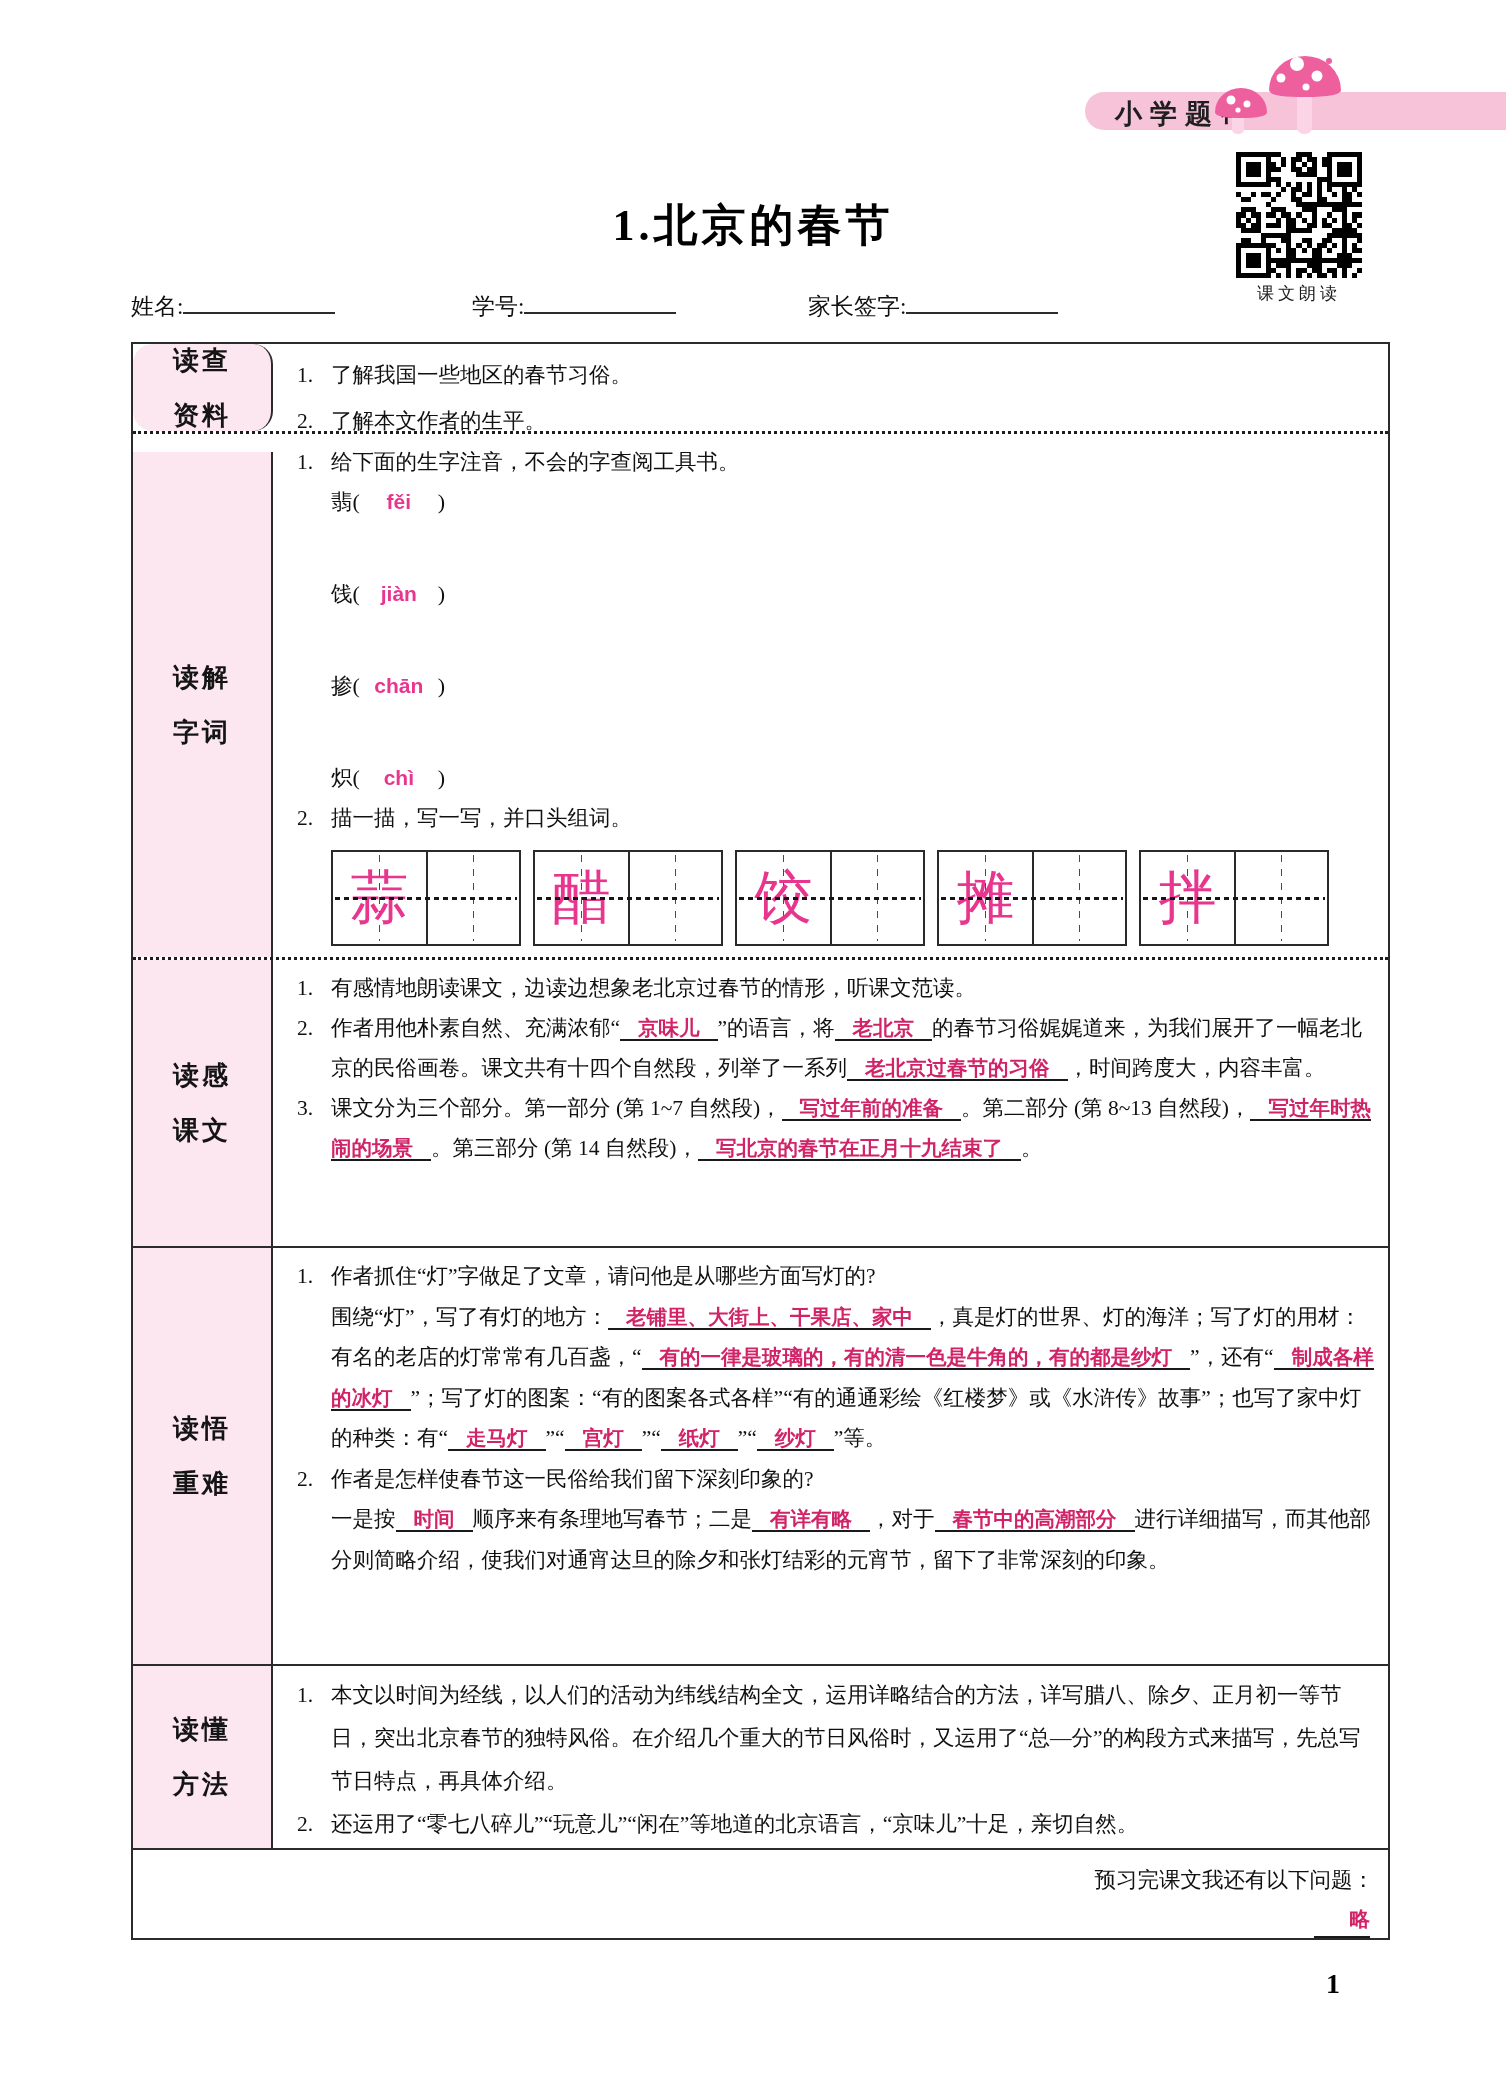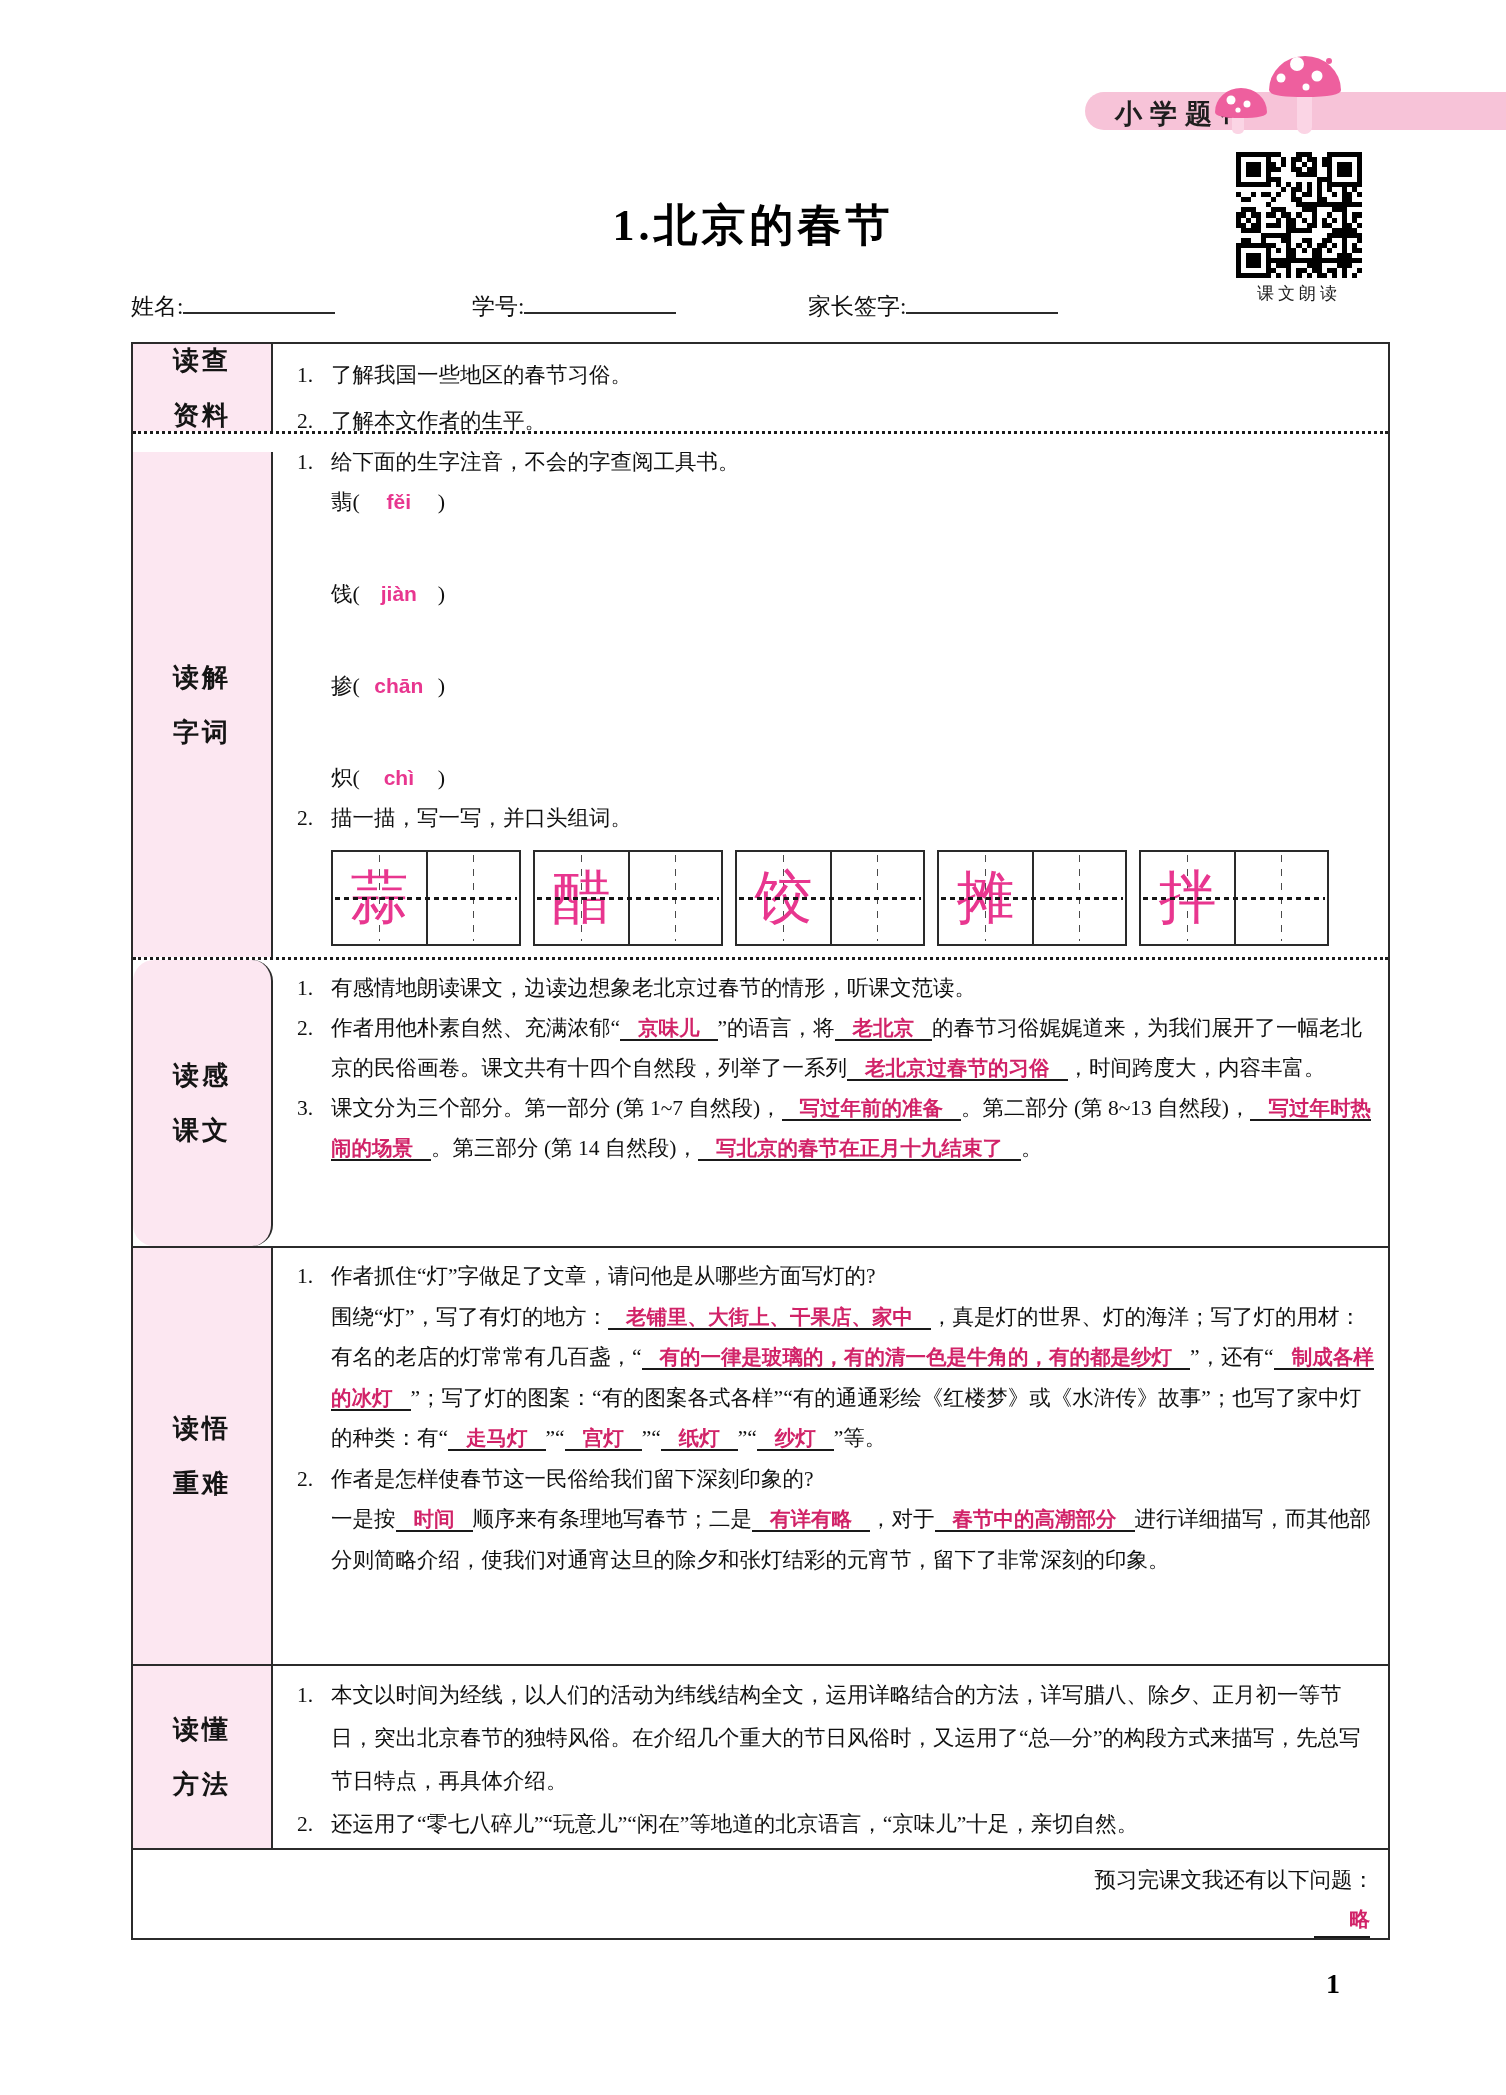--- a/index.html
+++ b/index.html
@@ -455,21 +455,21 @@
   <div class="title">1.北京的春节</div>
 
   <div class="student-row">
     <span class="sfield f0"><span>姓名:</span><span class="uline"></span></span>
     <span class="sfield f1"><span>学号:</span><span class="uline"></span></span>
     <span class="sfield f2"><span>家长签字:</span><span class="uline"></span></span>
   </div>
 
   <div class="wtable">
       <div class="row dotted" style="height: 90px;">
-        <div class="labelcell" style="background: rgb(252, 231, 241);">
+        <div class="labelcell" style="background: rgb(252, 231, 241); border-radius: 20px;">
           <div class="labline">读查</div>
           <div class="labline">资料</div>
         </div>
         <div class="contentcell" style="line-height: 46px;">
           <div class="txt item"><span class="num">1.</span><span class="seg">了解我国一些地区的春节习俗。</span></div>
           <div class="txt item"><span class="num">2.</span><span class="seg">了解本文作者的生平。</span></div>
         </div>
       </div>
       <div class="row dotted" style="height: 526px;">
         <div class="labelcell" style="background: rgb(252, 231, 241); margin-top: 18px;">
@@ -581,21 +581,21 @@
                 </div>
                 <div class="gcell"></div>
               </div>
             </div>
           </div>
           <div class="txt item"><span class="num">3.</span><span class="seg">查阅工具书理解本课重点词语，并在课文中圈画出来。</span></div>
           <div class="txt plain indent"><span class="seg">杂拌儿　掺和　万象更新　截然不同　悬灯结彩</span></div>
         </div>
       </div>
       <div class="row solidline" style="height: 288px;">
-        <div class="labelcell" style="background: rgb(252, 231, 241); border-radius: 21px;">
+        <div class="labelcell" style="background: rgb(252, 231, 241);">
           <div class="labline">读感</div>
           <div class="labline">课文</div>
         </div>
         <div class="contentcell" style="line-height: 40px;">
           <div class="txt item"><span class="num">1.</span><span class="seg">有感情地朗读课文，边读边想象老北京过春节的情形，听课文范读。</span></div>
           <div class="txt item"><span class="num">2.</span><span class="seg">作者用他朴素自然、充满浓郁“</span><span class="blank">京味儿</span><span class="seg">”的语言，将</span><span class="blank">老北京</span><span class="seg">的春节习俗娓娓道来，为我们展开了一幅老北京的民俗画卷。课文共有十四个自然段，列举了一系列</span><span class="blank">老北京过春节的习俗</span><span class="seg">，时间跨度大，内容丰富。</span></div>
           <div class="txt item"><span class="num">3.</span><span class="seg">课文分为三个部分。第一部分 (第 1~7 自然段)，</span><span class="blank">写过年前的准备</span><span class="seg">。第二部分 (第 8~13 自然段)，</span><span class="blank">写过年时热闹的场景</span><span class="seg">。第三部分 (第 14 自然段)，</span><span class="blank">写北京的春节在正月十九结束了</span><span class="seg">。</span></div>
         </div>
       </div>
       <div class="row solidline" style="height: 418px;">

